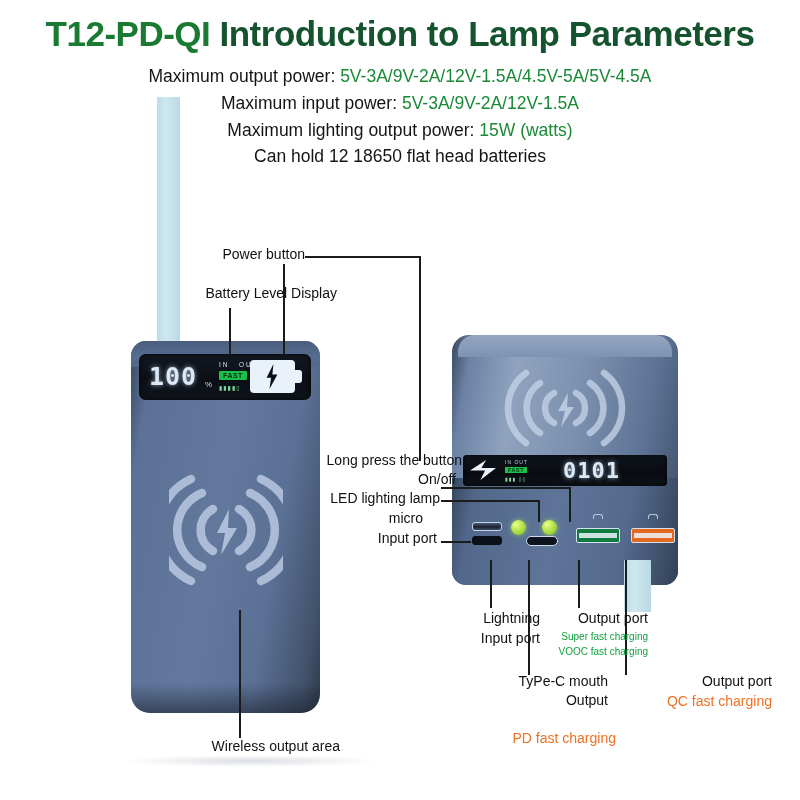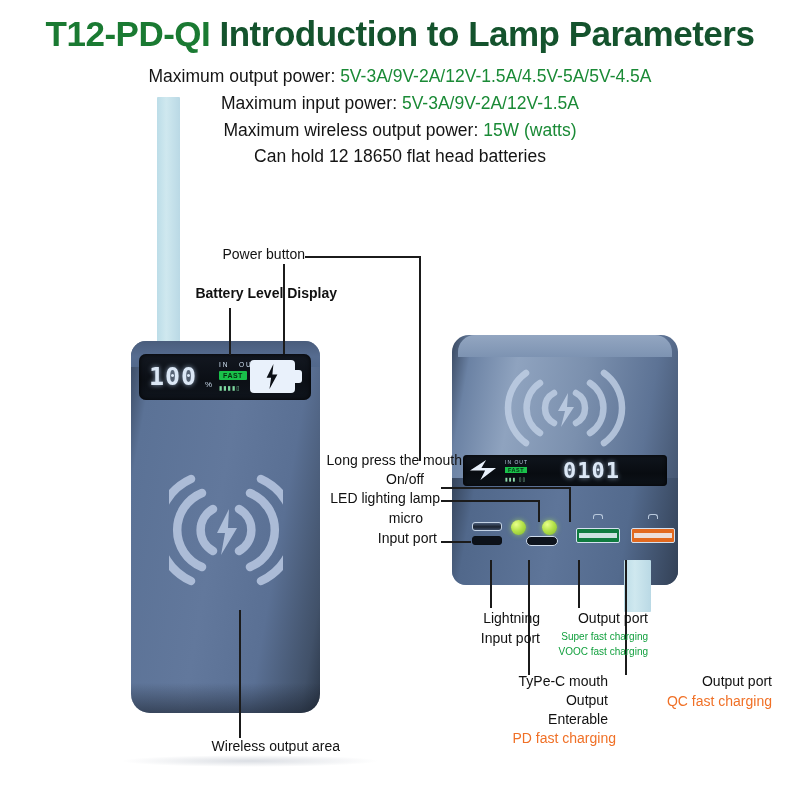--- a/index.html
+++ b/index.html
@@ -128,21 +128,21 @@
     <span class="model">T12-PD-QI</span><span class="rest"> Introduction to Lamp Parameters</span>
   </div>
 
   <div class="abs spec" id="spec0">
     <span>Maximum output power: </span><span class="val">5V-3A/9V-2A/12V-1.5A/4.5V-5A/5V-4.5A</span>
   </div>
   <div class="abs spec" id="spec1">
     <span>Maximum input power: </span><span class="val">5V-3A/9V-2A/12V-1.5A</span>
   </div>
   <div class="abs spec" id="spec2">
-    <span>Maximum wireless output power: </span><span class="val">15W (watts)</span>
+    <span>Maximum lighting output power: </span><span class="val">15W (watts)</span>
   </div>
   <div class="abs spec" id="spec3">
     <span>Can hold 12 18650 flat head batteries</span>
   </div>
 
   <div class="abs strap" style="left:157px;top:97px;width:23px;height:248px;"></div>
 
   <div class="abs" id="devL">
     <div class="shell"></div>
     <div class="topface"></div>
@@ -242,42 +242,41 @@
   <div class="abs ln lnv" style="left:490px;top:560px;height:48px;"></div>
 
   <div class="abs ln lnv" style="left:528px;top:560px;height:115px;"></div>
 
   <div class="abs ln lnv" style="left:578px;top:560px;height:48px;"></div>
 
   <div class="abs ln lnv" style="left:625px;top:560px;height:115px;"></div>
 
   <div class="abs ln lnv" style="left:239px;top:610px;height:128px;"></div>
 
-  <div class="abs anno rt" style="left:0px;top:285px;width:337px;font-weight:bold;">Battery Level Display</div>
+  <div class="abs anno rt" style="left:0px;top:285px;width:337px;">Battery Level Display</div>
 
   <div class="abs anno rt" style="left:0px;top:246px;width:305px;">Power button</div>
 
-  <div class="abs anno rt" style="left:0px;top:452px;width:462px;">Long press the mouth</div>
-  <div class="abs anno rt" style="left:0px;top:471px;width:424px;">On/off</div>
+  <div class="abs anno rt" style="left:0px;top:452px;width:462px;">Long press the button</div>
+  <div class="abs anno rt" style="left:0px;top:471px;width:424px;padding-left:32px;">On/off</div>
 
   <div class="abs anno rt" style="left:0px;top:490px;width:440px;">LED lighting lamp</div>
 
   <div class="abs anno rt" style="left:0px;top:510px;width:423px;">micro</div>
   <div class="abs anno rt" style="left:0px;top:530px;width:437px;">Input port</div>
 
   <div class="abs anno ctr" style="left:440px;top:610px;width:100px;">Lightning</div>
   <div class="abs anno ctr" style="left:440px;top:630px;width:100px;">Input port</div>
 
   <div class="abs anno ctr" style="left:536px;top:610px;width:112px;">Output port</div>
   <div class="abs anno sm green ctr" style="left:536px;top:631px;width:112px;">Super fast charging</div>
   <div class="abs anno sm green ctr" style="left:536px;top:646px;width:112px;">VOOC fast charging</div>
 
   <div class="abs anno ctr" style="left:452px;top:673px;width:156px;">TyPe-C mouth</div>
   <div class="abs anno ctr" style="left:452px;top:692px;width:156px;">Output</div>
-  <div class="abs anno ctr" style="left:452px;top:711px;width:156px;">Enterable</div>
   <div class="abs anno orange ctr" style="left:444px;top:730px;width:172px;">PD fast charging</div>
 
   <div class="abs anno ctr" style="left:612px;top:673px;width:160px;">Output port</div>
   <div class="abs anno orange ctr" style="left:612px;top:693px;width:160px;">QC fast charging</div>
 
   <div class="abs anno ctr" style="left:140px;top:738px;width:200px;">Wireless output area</div>
 
   <div class="ftshadow"></div>
 </div>
 

